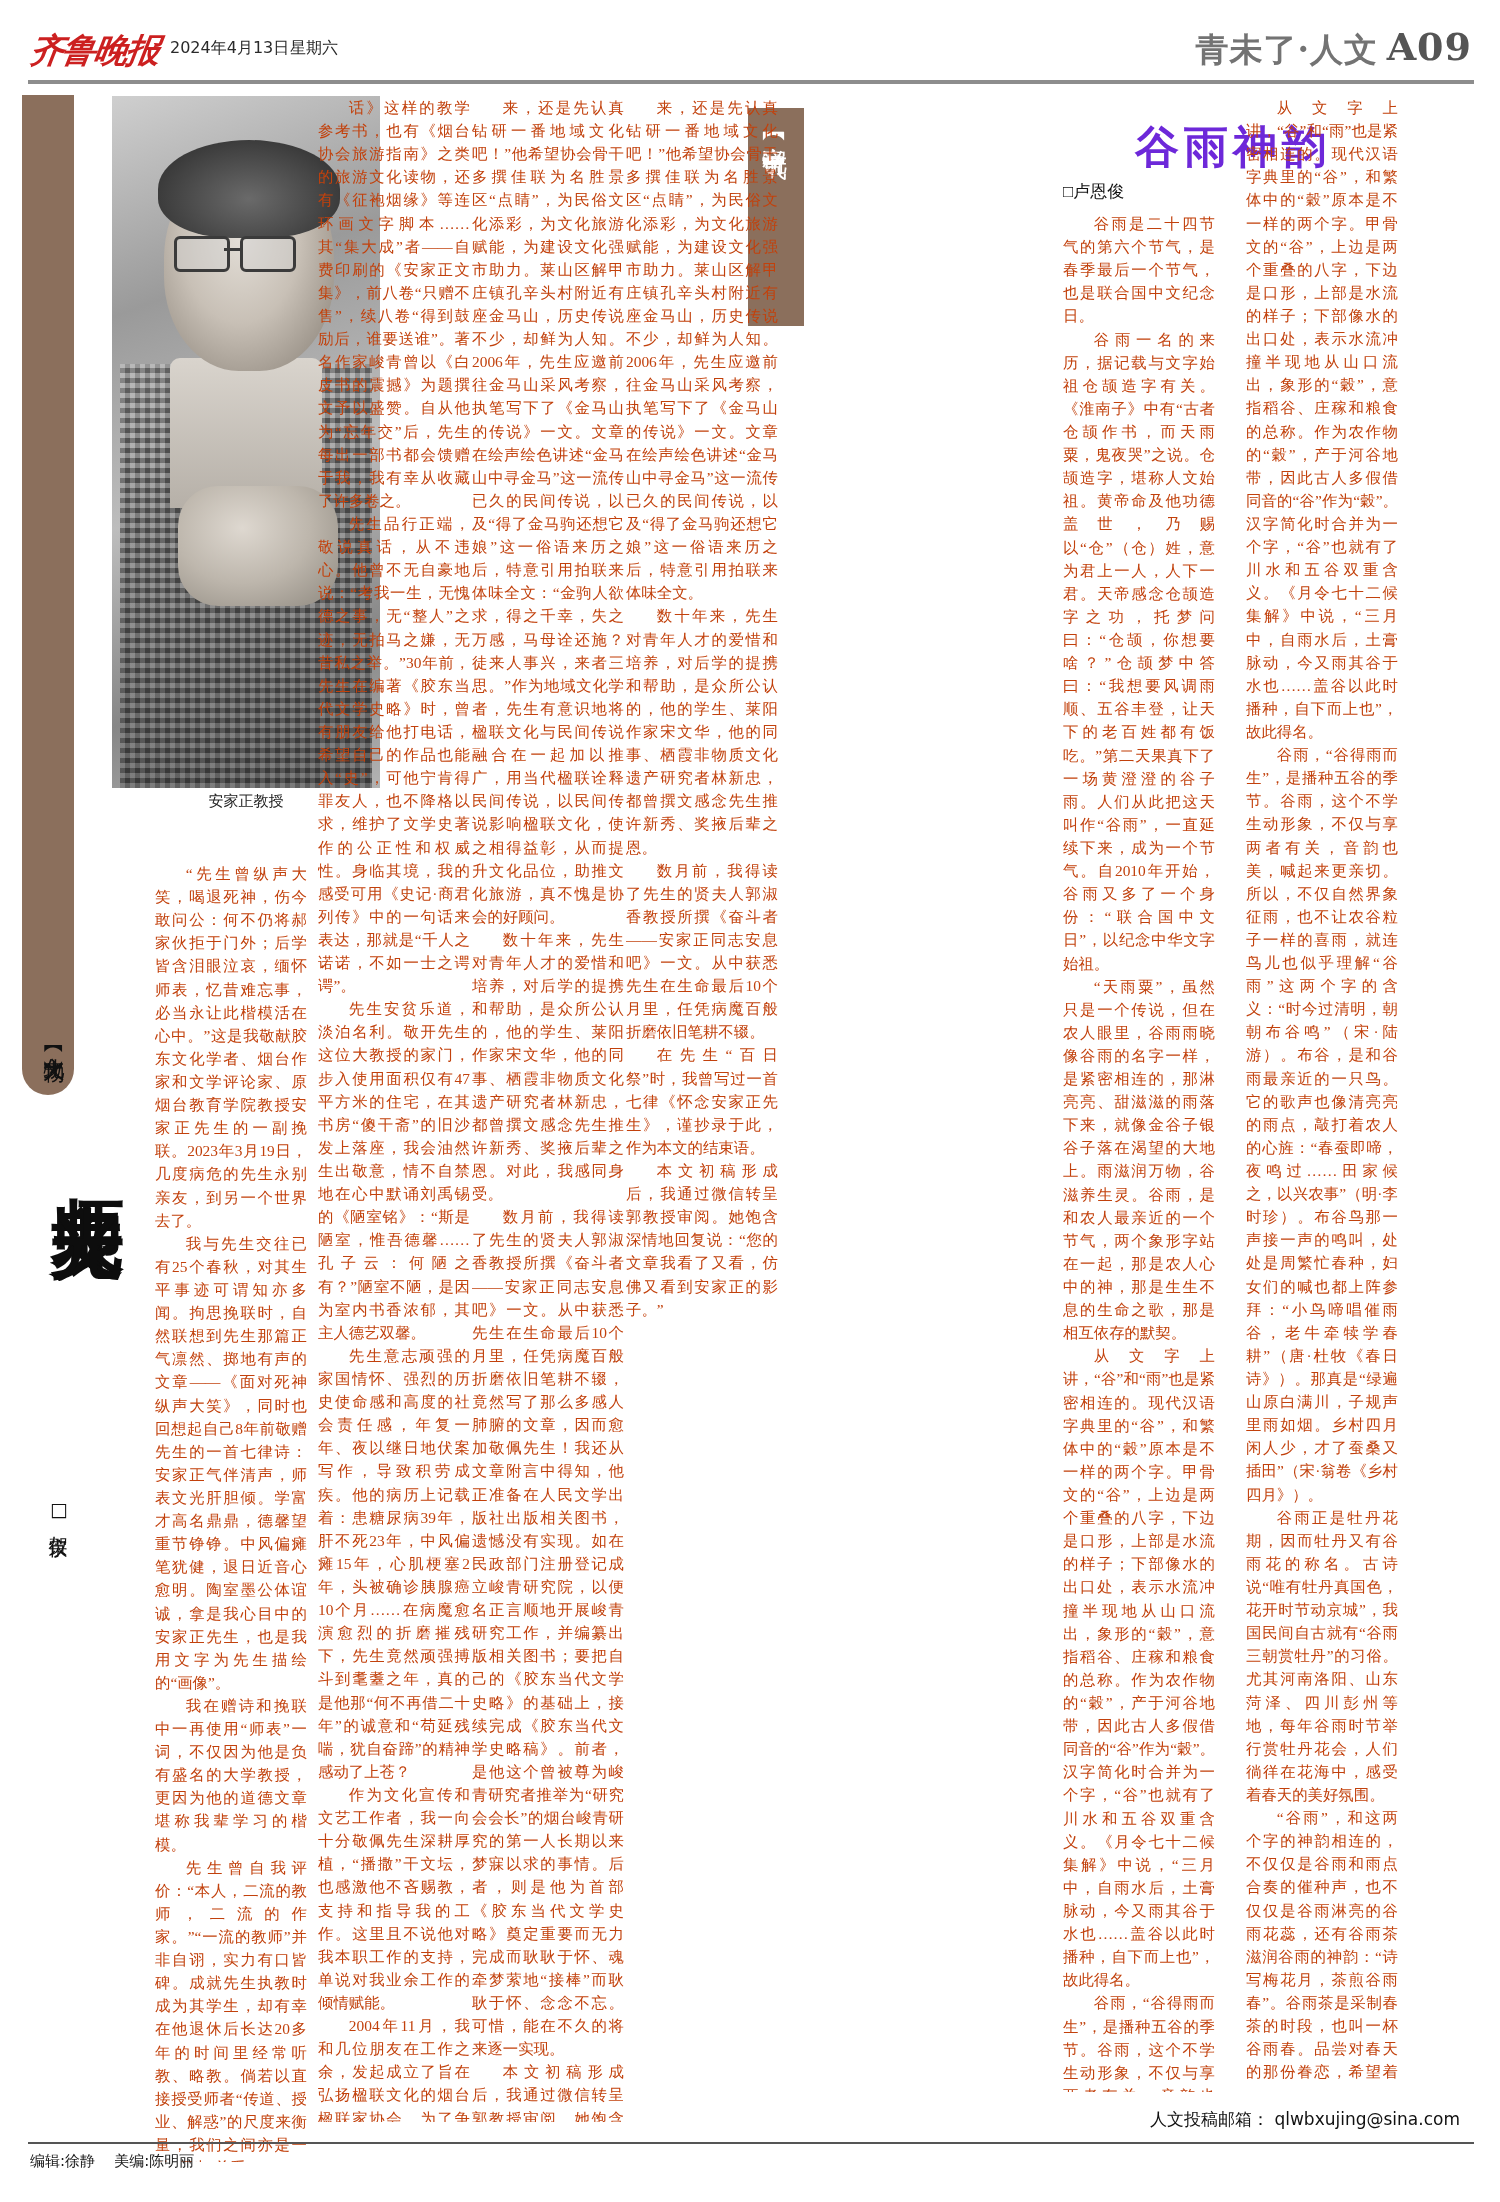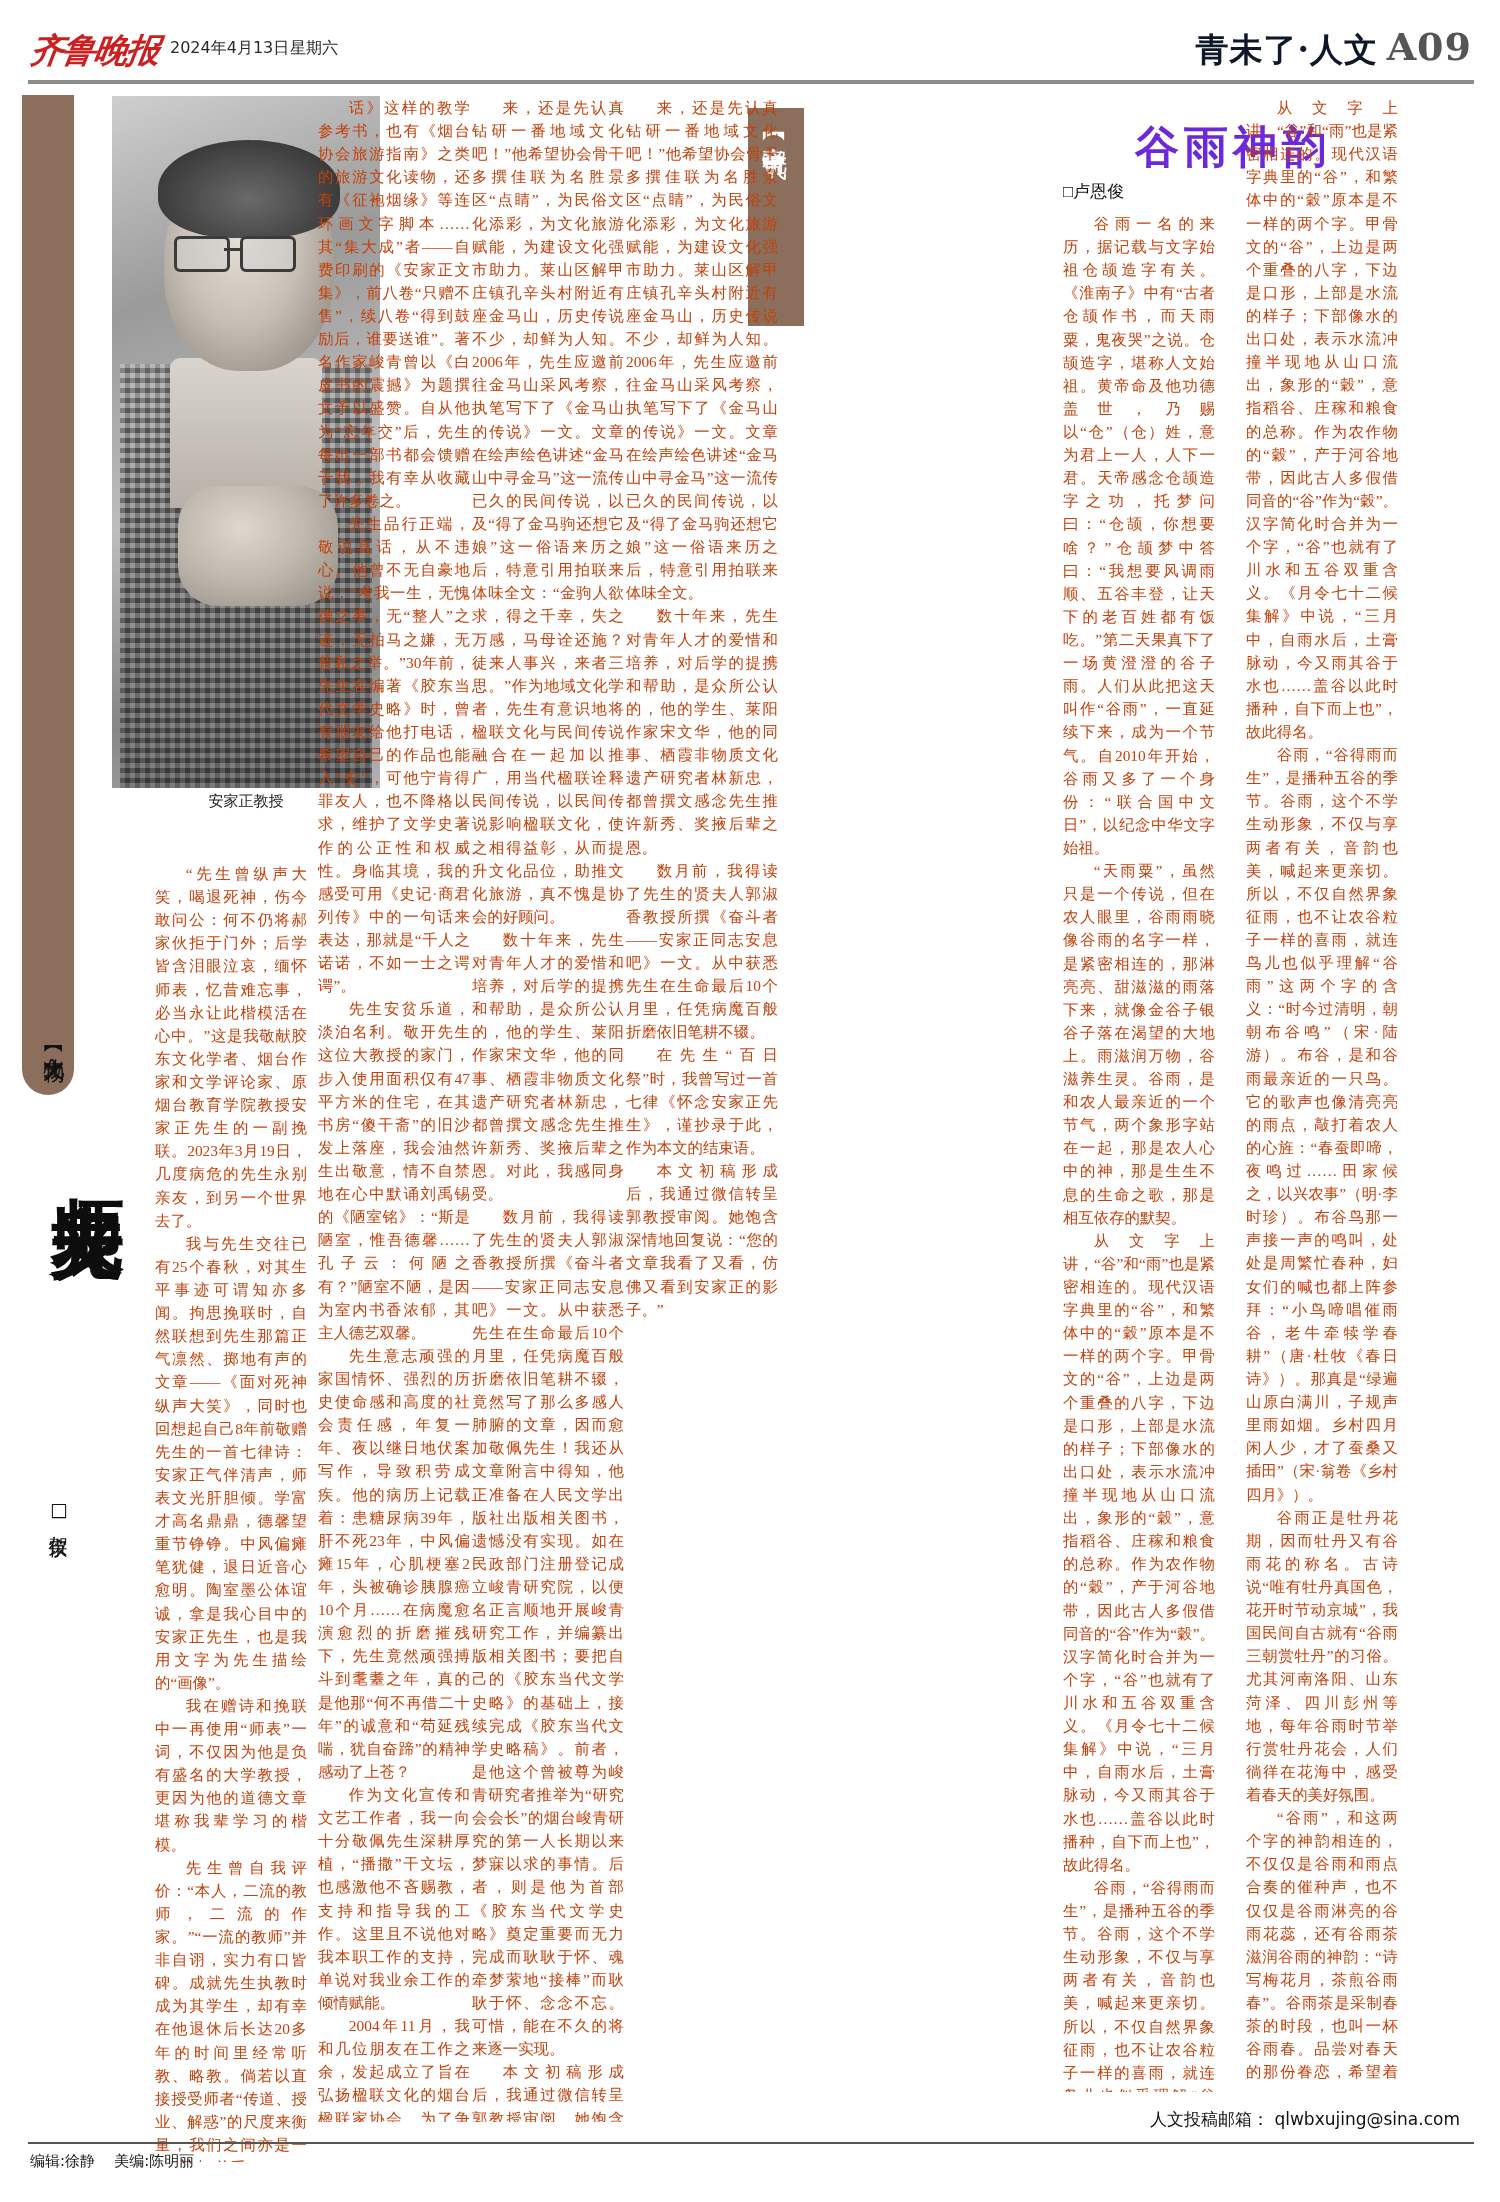--- a/index.html
+++ b/index.html
@@ -24,21 +24,21 @@
     font-size:16px;color:#2a2a2a;
     font-family:"DejaVu Sans",sans-serif;
   }
   .issue-day{
     position:absolute;left:290px;top:38px;
     font-size:16px;color:#2a2a2a;
     font-family:"DejaVu Sans",sans-serif;
   }
   .section-name{
     position:absolute;right:122px;top:28px;
-    font-size:33px;font-weight:700;color:#0f172a;
+    font-size:33px;font-weight:700;color:#737373;
     font-family:"DejaVu Serif",serif;letter-spacing:1px;
   }
   .page-no{
     position:absolute;right:28px;top:24px;
     font-size:38px;font-weight:700;color:#555;
     font-family:"DejaVu Serif",serif;letter-spacing:1px;
   }
   .head-rule{
     position:absolute;left:28px;top:80px;width:1446px;height:4px;
     background:#8d8d8d;
@@ -238,20 +238,21 @@
       <p>本文初稿形成后，我通过微信转呈郭教授审阅。她饱含深情地回复说：“您的文章我看了又看，仿佛又看到安家正的影子，坐在那三人座的沙发两头，安家正坐在书桌前侧面向着他和您交谈的情形。你们谈兴甚浓，有时笑语阵阵，手舞足蹈，让我这‘门外汉’也感到非常高兴……可惜安家正不在了，再也看不到你们促膝长谈的情景了……”读着郭教授的留言，我的眼睛又一次湿润了。</p>
     </div>
   <div class="col" id="c4" style="height: 2026px; overflow: hidden;">
       <p>来，还是先认真钻研一番地域文化吧！”他希望协会骨干多撰佳联为名胜景区“点睛”，为民俗文化添彩，为文化旅游赋能，为建设文化强市助力。莱山区解甲庄镇孔辛头村附近有座金马山，历史传说不少，却鲜为人知。2006年，先生应邀前往金马山采风考察，执笔写下了《金马山的传说》一文。文章在绘声绘色讲述“金马山中寻金马”这一流传已久的民间传说，以及“得了金马驹还想它娘”这一俗语来历之后，特意引用拍联来体味全文。</p>
       <p>数十年来，先生对青年人才的爱惜和培养，对后学的提携和帮助，是众所公认的，他的学生、莱阳作家宋文华，他的同事、栖霞非物质文化遗产研究者林新忠，都曾撰文感念先生推许新秀、奖掖后辈之恩。</p>
       <p>数月前，我得读了先生的贤夫人郭淑香教授所撰《奋斗者——安家正同志安息吧》一文。从中获悉先生在生命最后10个月里，任凭病魔百般折磨依旧笔耕不辍。</p>
       <p>在先生“百日祭”时，我曾写过一首七律《怀念安家正先生》，谨抄录于此，作为本文的结束语。</p>
       <p>本文初稿形成后，我通过微信转呈郭教授审阅。她饱含深情地回复说：“您的文章我看了又看，仿佛又看到安家正的影子。”</p>
     </div>
   <div class="col" id="c5" style="height: 1880px; overflow: hidden;">
+      <p>谷雨是二十四节气的第六个节气，是春季最后一个节气，也是联合国中文纪念日。</p>
       <p>谷雨一名的来历，据记载与文字始祖仓颉造字有关。《淮南子》中有“古者仓颉作书，而天雨粟，鬼夜哭”之说。仓颉造字，堪称人文始祖。黄帝命及他功德盖世，乃赐以“仓”（仓）姓，意为君上一人，人下一君。天帝感念仓颉造字之功，托梦问曰：“仓颉，你想要啥？”仓颉梦中答曰：“我想要风调雨顺、五谷丰登，让天下的老百姓都有饭吃。”第二天果真下了一场黄澄澄的谷子雨。人们从此把这天叫作“谷雨”，一直延续下来，成为一个节气。自2010年开始，谷雨又多了一个身份：“联合国中文日”，以纪念中华文字始祖。</p>
       <p>“天雨粟”，虽然只是一个传说，但在农人眼里，谷雨雨晓像谷雨的名字一样，是紧密相连的，那淋亮亮、甜滋滋的雨落下来，就像金谷子银谷子落在渴望的大地上。雨滋润万物，谷滋养生灵。谷雨，是和农人最亲近的一个节气，两个象形字站在一起，那是农人心中的神，那是生生不息的生命之歌，那是相互依存的默契。</p>
       <p>从文字上讲，“谷”和“雨”也是紧密相连的。现代汉语字典里的“谷”，和繁体中的“穀”原本是不一样的两个字。甲骨文的“谷”，上边是两个重叠的八字，下边是口形，上部是水流的样子；下部像水的出口处，表示水流冲撞半现地从山口流出，象形的“穀”，意指稻谷、庄稼和粮食的总称。作为农作物的“穀”，产于河谷地带，因此古人多假借同音的“谷”作为“穀”。汉字简化时合并为一个字，“谷”也就有了川水和五谷双重含义。《月令七十二候集解》中说，“三月中，自雨水后，土膏脉动，今又雨其谷于水也……盖谷以此时播种，自下而上也”，故此得名。</p>
       <p>谷雨，“谷得雨而生”，是播种五谷的季节。谷雨，这个不学生动形象，不仅与享两者有关，音韵也美，喊起来更亲切。所以，不仅自然界象征雨，也不让农谷粒子一样的喜雨，就连鸟儿也似乎理解“谷雨”这两个字的含义：“时今过清明，朝朝布谷鸣”（宋·陆游）。布谷，是和谷雨最亲近的一只鸟。它的歌声也像清亮亮的雨点，敲打着农人的心旌：“春蚕即啼，夜鸣过……田家候之，以兴农事”（明·李时珍）。布谷鸟那一声接一声的鸣叫，处处是周繁忙春种，妇女们的喊也都上阵参拜：“小鸟啼唱催雨谷，老牛牵犊学春耕”（唐·杜牧《春日诗》）。那真是“绿遍山原白满川，子规声里雨如烟。乡村四月闲人少，才了蚕桑又插田”（宋·翁卷《乡村四月》）。</p>
     </div>
   <div class="col" id="c6" style="height: 1990px; overflow: hidden;">
       <p>从文字上讲，“谷”和“雨”也是紧密相连的。现代汉语字典里的“谷”，和繁体中的“穀”原本是不一样的两个字。甲骨文的“谷”，上边是两个重叠的八字，下边是口形，上部是水流的样子；下部像水的出口处，表示水流冲撞半现地从山口流出，象形的“穀”，意指稻谷、庄稼和粮食的总称。作为农作物的“穀”，产于河谷地带，因此古人多假借同音的“谷”作为“穀”。汉字简化时合并为一个字，“谷”也就有了川水和五谷双重含义。《月令七十二候集解》中说，“三月中，自雨水后，土膏脉动，今又雨其谷于水也……盖谷以此时播种，自下而上也”，故此得名。</p>
       <p>谷雨，“谷得雨而生”，是播种五谷的季节。谷雨，这个不学生动形象，不仅与享两者有关，音韵也美，喊起来更亲切。所以，不仅自然界象征雨，也不让农谷粒子一样的喜雨，就连鸟儿也似乎理解“谷雨”这两个字的含义：“时今过清明，朝朝布谷鸣”（宋·陆游）。布谷，是和谷雨最亲近的一只鸟。它的歌声也像清亮亮的雨点，敲打着农人的心旌：“春蚕即啼，夜鸣过……田家候之，以兴农事”（明·李时珍）。布谷鸟那一声接一声的鸣叫，处处是周繁忙春种，妇女们的喊也都上阵参拜：“小鸟啼唱催雨谷，老牛牵犊学春耕”（唐·杜牧《春日诗》）。那真是“绿遍山原白满川，子规声里雨如烟。乡村四月闲人少，才了蚕桑又插田”（宋·翁卷《乡村四月》）。</p>
       <p>谷雨正是牡丹花期，因而牡丹又有谷雨花的称名。古诗说“唯有牡丹真国色，花开时节动京城”，我国民间自古就有“谷雨三朝赏牡丹”的习俗。尤其河南洛阳、山东菏泽、四川彭州等地，每年谷雨时节举行赏牡丹花会，人们徜徉在花海中，感受着春天的美好氛围。</p>
       <p>“谷雨”，和这两个字的神韵相连的，不仅仅是谷雨和雨点合奏的催种声，也不仅仅是谷雨淋亮的谷雨花蕊，还有谷雨茶滋润谷雨的神韵：“诗写梅花月，茶煎谷雨春”。谷雨茶是采制春茶的时段，也叫一杯谷雨春。品尝对春天的那份眷恋，希望着春意无限，岁月静好。谷雨也是香椿上市的时候，在河南、山东、河北等省份的一些地区，谷雨有吃香椿即香椿芽做的谷雨饼的习俗，不仅醇香爽口，别具风味，且捕与春同香，细嚼慢品，希望留住春天。</p>

